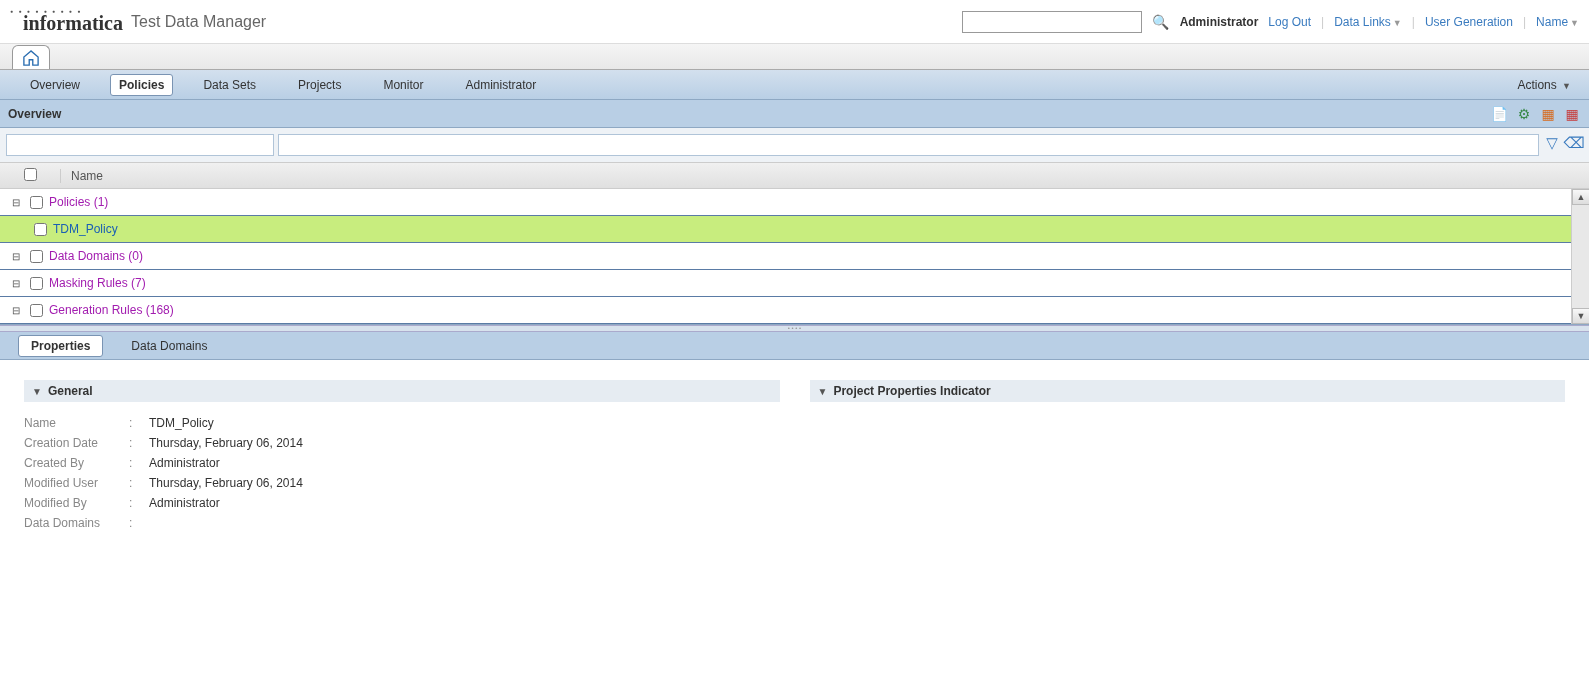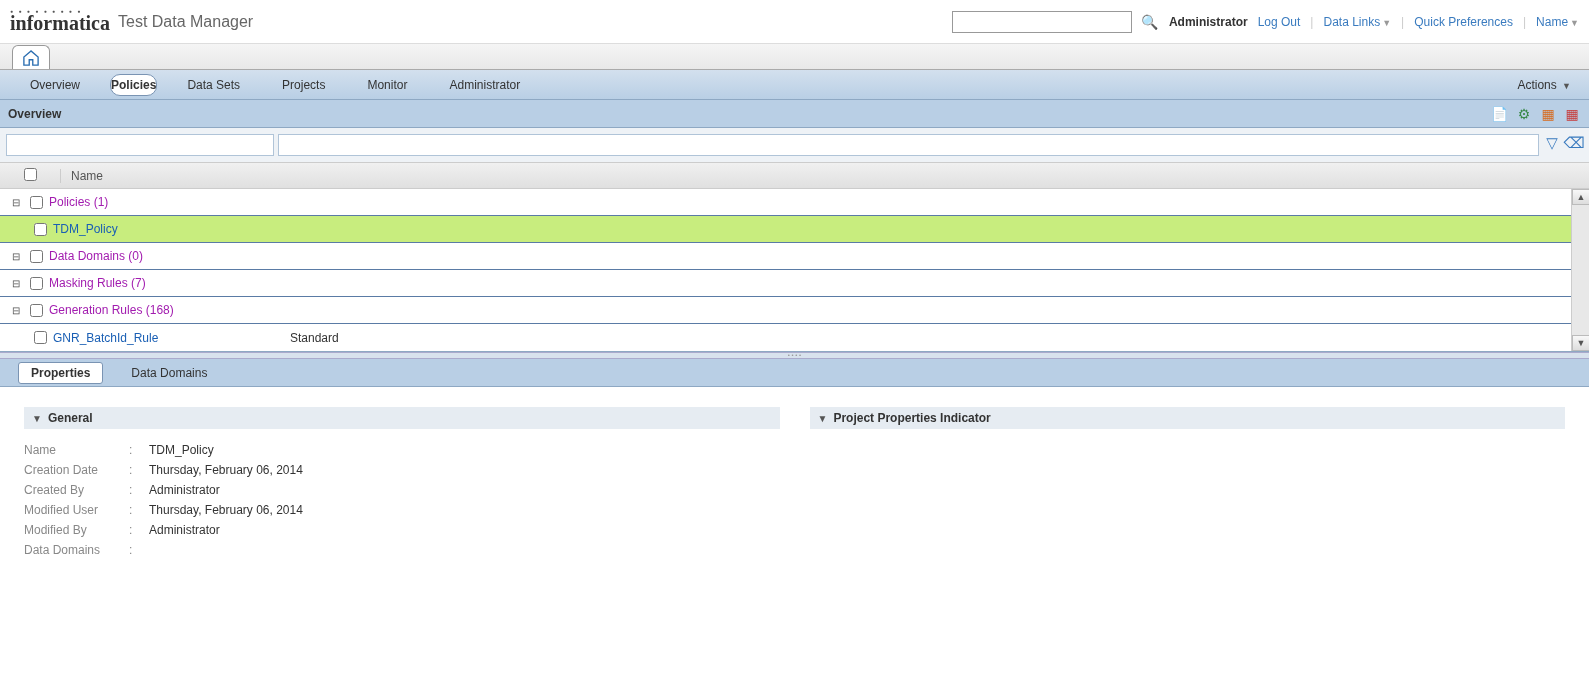--- a/index.html
+++ b/index.html
@@ -1,39 +1,39 @@
 <!DOCTYPE html>
 <html><head>
 <meta charset="utf-8">
 <style>
 * { box-sizing: border-box; margin: 0; padding: 0; }
 body { font-family: Verdana, Arial, sans-serif; font-size: 12px; color: #333; background: #fff; }
 
 
 .top-header { display: flex; align-items: center; height: 44px; padding: 0 10px; border-bottom: 1px solid #ddd; }
-.logo { font-family: Georgia, serif; font-size: 20px; font-weight: bold; color: #333; margin-right: 8px; }
+.logo { font-family: Georgia, serif; font-size: 20px; font-weight: bold; color: #333; margin-right: 8px; margin-left: 13px; }
 .logo-dots { font-size: 5px; letter-spacing: 2px; color: #555; display: block; margin-bottom: -2px; }
 .app-name { font-size: 16px; color: #666; font-weight: 300; }
 .header-right { margin-left: auto; display: flex; align-items: center; gap: 10px; }
 .search-box { width: 180px; height: 22px; border: 1px solid #999; padding: 2px 4px; }
 .search-icon { color: #3a7bbf; font-size: 14px; cursor: pointer; }
 .admin-label { font-weight: bold; color: #333; }
 .header-link { color: #3a7bbf; text-decoration: none; cursor: pointer; }
 .sep { color: #ccc; }
 .caret-dn { font-size: 9px; color: #999; margin-left: 2px; }
 
 
 .home-tab-row { background: linear-gradient(#f5f5f5, #e8e8e8); height: 26px; border-bottom: 1px solid #aaa; padding-left: 12px; display: flex; align-items: flex-end; }
 .home-tab { width: 38px; height: 24px; background: #fff; border: 1px solid #999; border-bottom: none; border-radius: 6px 6px 0 0; display: flex; align-items: center; justify-content: center; }
 .home-icon-svg { width: 18px; height: 16px; }
 
 
 .nav-tabs { background: linear-gradient(#d3e0ee, #b9cfe5); height: 30px; display: flex; align-items: center; padding: 0 18px; border-bottom: 1px solid #8ea8c3; }
 .nav-tab { padding: 4px 12px; margin-right: 18px; color: #333; cursor: pointer; font-size: 12px; }
-.nav-tab.active { background: #fff; border: 1px solid #7a94b3; border-radius: 10px; font-weight: bold; padding: 3px 0; }
+.nav-tab.active { background: #fff; border: 1px solid #7a94b3; border-radius: 3px; font-weight: bold; padding: 3px 8px; }
 .actions-btn { margin-left: auto; color: #333; cursor: pointer; font-size: 12px; }
 .actions-btn .caret-dn { color: #555; }
 
 
 .overview-header { background: #b9cfe5; height: 28px; display: flex; align-items: center; padding: 0 8px; border-bottom: 1px solid #8ea8c3; }
 .overview-title { font-weight: bold; color: #333; }
 .overview-icons { margin-left: auto; display: flex; gap: 6px; }
 .ov-icon { width: 18px; height: 18px; cursor: pointer; display: flex; align-items: center; justify-content: center; font-size: 14px; }
 
 
@@ -94,21 +94,21 @@
   </div>
   <span class="app-name">Test Data Manager</span>
   <div class="header-right">
     <input class="search-box" type="text" style="">
     <span class="search-icon">🔍</span>
     <span class="admin-label">Administrator</span>
     <a class="header-link">Log Out</a>
     <span class="sep">|</span>
     <a class="header-link"><span>Data Links</span><span class="caret-dn">▼</span></a>
     <span class="sep">|</span>
-    <a class="header-link">Quick Preferences</a>
+    <a class="header-link">User Generation</a>
     <span class="sep">|</span>
     <a class="header-link"><span>Name</span><span class="caret-dn">▼</span></a>
   </div>
 </div>
 
 <div class="home-tab-row">
   <div class="home-tab">
     <svg class="home-icon-svg" viewBox="0 0 20 18">
         <path d="M10 1 L2 8 L2 17 L8 17 L8 11 L12 11 L12 17 L18 17 L18 8 Z" fill="#ffffff" stroke="#2a6db0" stroke-width="1.5"></path>
       </svg>
@@ -172,25 +172,20 @@
     <input type="checkbox" class="row-check" style="">
     <span class="row-label">Masking Rules (7)</span>
   </div>
 
   <div class="tree-row group">
     <span class="expander">⊟</span>
     <input type="checkbox" class="row-check" style="">
     <span class="row-label">Generation Rules (168)</span>
   </div>
 
-  <div class="tree-row child last-child" style="position:relative;">
-    <input type="checkbox" class="row-check" style="">
-    <span class="row-link">GNR_BatchId_Rule</span>
-    <span class="row-desc">Standard</span>
-  </div>
 
   <div class="tree-scroll">
     <div class="scroll-btn">▲</div>
     <div class="scroll-track"></div>
     <div class="scroll-btn">▼</div>
   </div>
 </div>
 
 <div class="splitter">• • • •</div>
 

